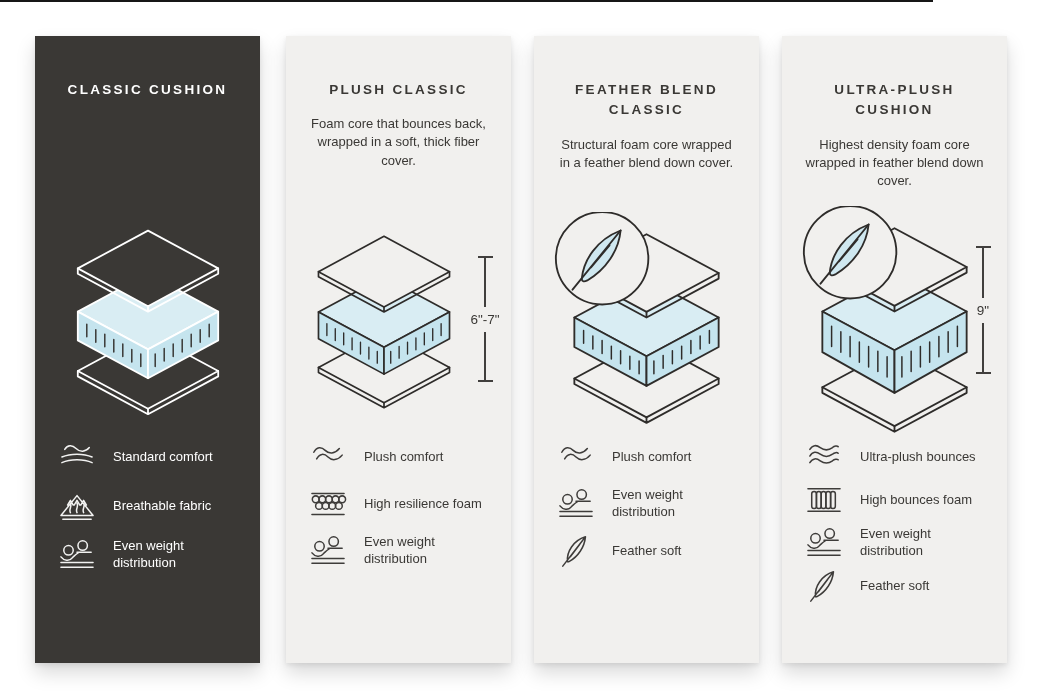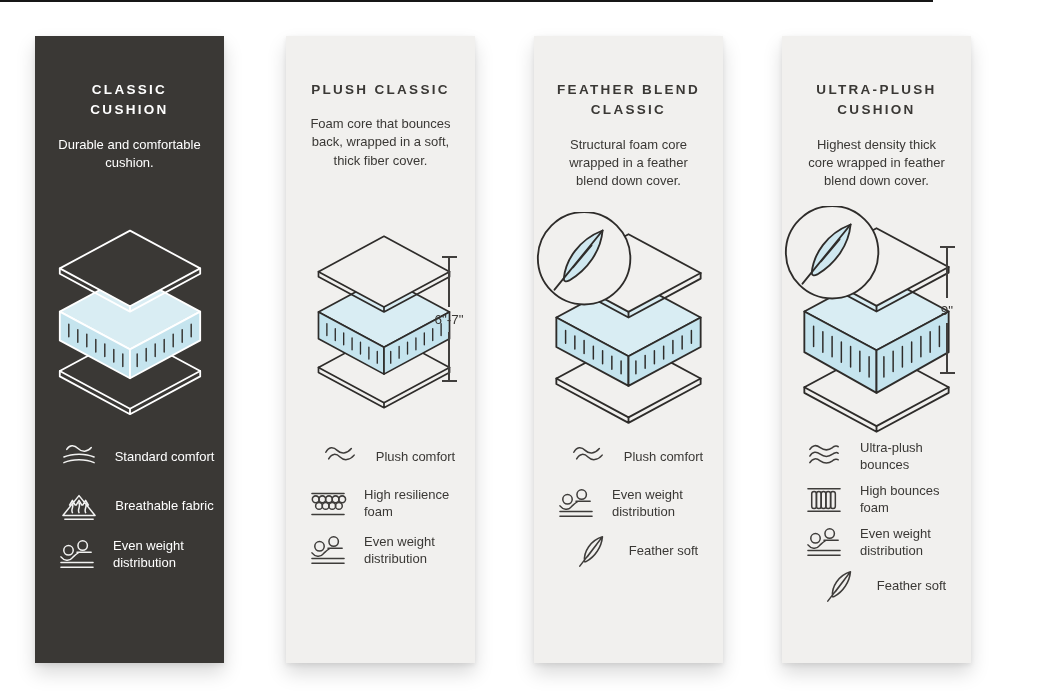--- a/index.html
+++ b/index.html
@@ -2,21 +2,21 @@
 <html><head>
 <meta charset="utf-8">
 <style>
   * { box-sizing: border-box; margin: 0; padding: 0; }
   html,body { width:1049px; height:700px; background:#ffffff; }
   body { font-family:"Liberation Sans", sans-serif; color:#3a3835; position:relative; overflow:hidden; }
 
   .canvas { position:relative; width:1049px; height:700px; background:#fff; }
   .top-frame { position:absolute; top:0; left:0; width:933px; height:2px; background:#161616; }
 
-  .card { position:absolute; top:36px; width:189px; height:627px; background:#f1f0ee;
+  .card { position:absolute; top:36px; width:225px; height:627px; background:#f1f0ee;
           box-shadow:0 10px 18px rgba(0,0,0,.15), 0 2px 5px rgba(0,0,0,.08); }
   .card.c1 { left:35px;  background:#3a3835; color:#ffffff; }
   .card.c2 { left:286px; }
   .card.c3 { left:534px; }
   .card.c4 { left:782px; }
 
   .title { margin:44px 17px 0; text-align:center; font-size:13.5px; font-weight:bold;
            letter-spacing:2.3px; line-height:1.5; }
   .desc  { margin:15px 21px 0; text-align:center; font-size:13px; line-height:1.4; }
 
@@ -41,21 +41,21 @@
   .dim { position:absolute; display:flex; flex-direction:column; align-items:center;
          width:44px; color:#413f3d; }
   .c2 .dim { right:4px; top:48px; height:126px; }
   .c4 .dim { right:2px; top:46px; height:128px; }
   .dim-cap  { width:15px; height:2px; background:#413f3d; }
   .dim-line { width:1.6px; flex:1; background:#413f3d; }
   .dim-label{ font-size:13.5px; padding:5px 0; color:#3a3835; white-space:nowrap; }
 
   
   .features { position:absolute; top:404px; left:22px; right:8px; list-style:none; }
-  .feat { display:flex; align-items:center; min-height:34px; margin-bottom:13px;justify-content:center; }
+  .feat { display:flex; align-items:center; min-height:34px; margin-bottom:13px; }
   .c1 .feat { margin-bottom:15px; }
   .c4 .feat { margin-bottom:9px; }
   .fico { flex:0 0 40px; width:40px; height:34px; margin-right:16px; color:#3e3c3a;
           display:flex; align-items:center; justify-content:center; }
   .c1 .fico { color:#f2f2f1; }
   .fico svg { width:40px; height:34px; fill:none; stroke:currentColor; stroke-width:1.6;
               stroke-linecap:round; stroke-linejoin:round; }
   .flabel { font-size:13px; line-height:1.28; max-width:130px; }
 
   .symbol-defs { position:absolute; width:0; height:0; overflow:hidden; }
@@ -118,21 +118,20 @@
       <path d="M4,21 C8,17 13,18 16,21 C17,22 19,22 21,21 C25,17 32,17 36,20 L36,33 L4,33 Z M8,23 L8,31 M12,23.5 L12,31 M16,23.5 L16,31 M20,23 L20,31 M24,22 L24,31 M28,21.5 L28,31 M32,21.5 L32,31"></path>
     </symbol>
   </defs>
 </svg>
 
 <div class="canvas">
   <div class="top-frame"></div>
 
   <section class="card c1">
     <h2 class="title">CLASSIC CUSHION</h2>
-    <p class="desc">Durable and comfortable cushion.</p>
     <div class="illo">
       <svg class="cushion" width="180" viewBox="0 0 200 212">
         <path class="face" d="M100,118 L178,160 L100,202 L22,160 Z"></path>
         <path d="M22,160 L22,166 L100,208 L178,166 L178,160 M100,202 L100,208"></path>
         <path class="foam-top" d="M100,52 L178,94 L100,136 L22,94 Z"></path>
         <path class="foam-side" d="M22,94 L22,126 L100,168 L100,136 Z"></path>
         <path class="foam-side" d="M100,136 L100,168 L178,126 L178,94 Z"></path>
         <path class="hatch" d="M32,108 L32,122 M42,114 L42,128 M52,119 L52,133 M62,125 L62,139 M72,130 L72,144 M82,136 L82,150 M92,141 L92,155 M108,141 L108,155 M118,135 L118,149 M128,130 L128,144 M138,125 L138,139 M148,119 L148,133 M158,114 L158,128 M168,108 L168,122"></path>
         <path class="face" d="M100,4 L178,46 L100,88 L22,46 Z"></path>
         <path d="M22,46 L22,52 L100,94 L178,52 L178,46 M100,88 L100,94"></path>
@@ -259,21 +258,21 @@
               <use href="#i-feather"></use>
             </svg>
           </span>
         <span class="flabel">Feather soft</span>
       </li>
     </ul>
   </section>
 
   <section class="card c4">
     <h2 class="title">ULTRA-PLUSH CUSHION</h2>
-    <p class="desc">Highest density thick core wrapped in feather blend down cover.</p>
+    <p class="desc">Highest density foam core wrapped in feather blend down cover.</p>
     <div class="illo">
       <svg class="cushion" width="185" viewBox="0 -20 200 246">
         <path class="face" d="M100,134 L178,176 L100,218 L22,176 Z"></path>
         <path d="M22,176 L22,182 L100,224 L178,182 L178,176 M100,218 L100,224"></path>
         <path class="foam-top" d="M100,52 L178,94 L100,136 L22,94 Z"></path>
         <path class="foam-side" d="M22,94 L22,138 L100,182 L100,136 Z"></path>
         <path class="foam-side" d="M100,136 L100,182 L178,138 L178,94 Z"></path>
         <path class="hatch" d="M32,110 L32,132 M42,116 L42,138 M52,121 L52,143 M62,127 L62,149 M72,132 L72,154 M82,137 L82,159 M92,143 L92,165 M108,143 L108,165 M118,137 L118,159 M128,132 L128,154 M138,127 L138,149 M148,121 L148,143 M158,116 L158,138 M168,110 L168,132"></path>
         <path class="face" d="M100,4 L178,46 L100,88 L22,46 Z"></path>
         <path d="M22,46 L22,52 L100,94 L178,52 L178,46 M100,88 L100,94"></path>

